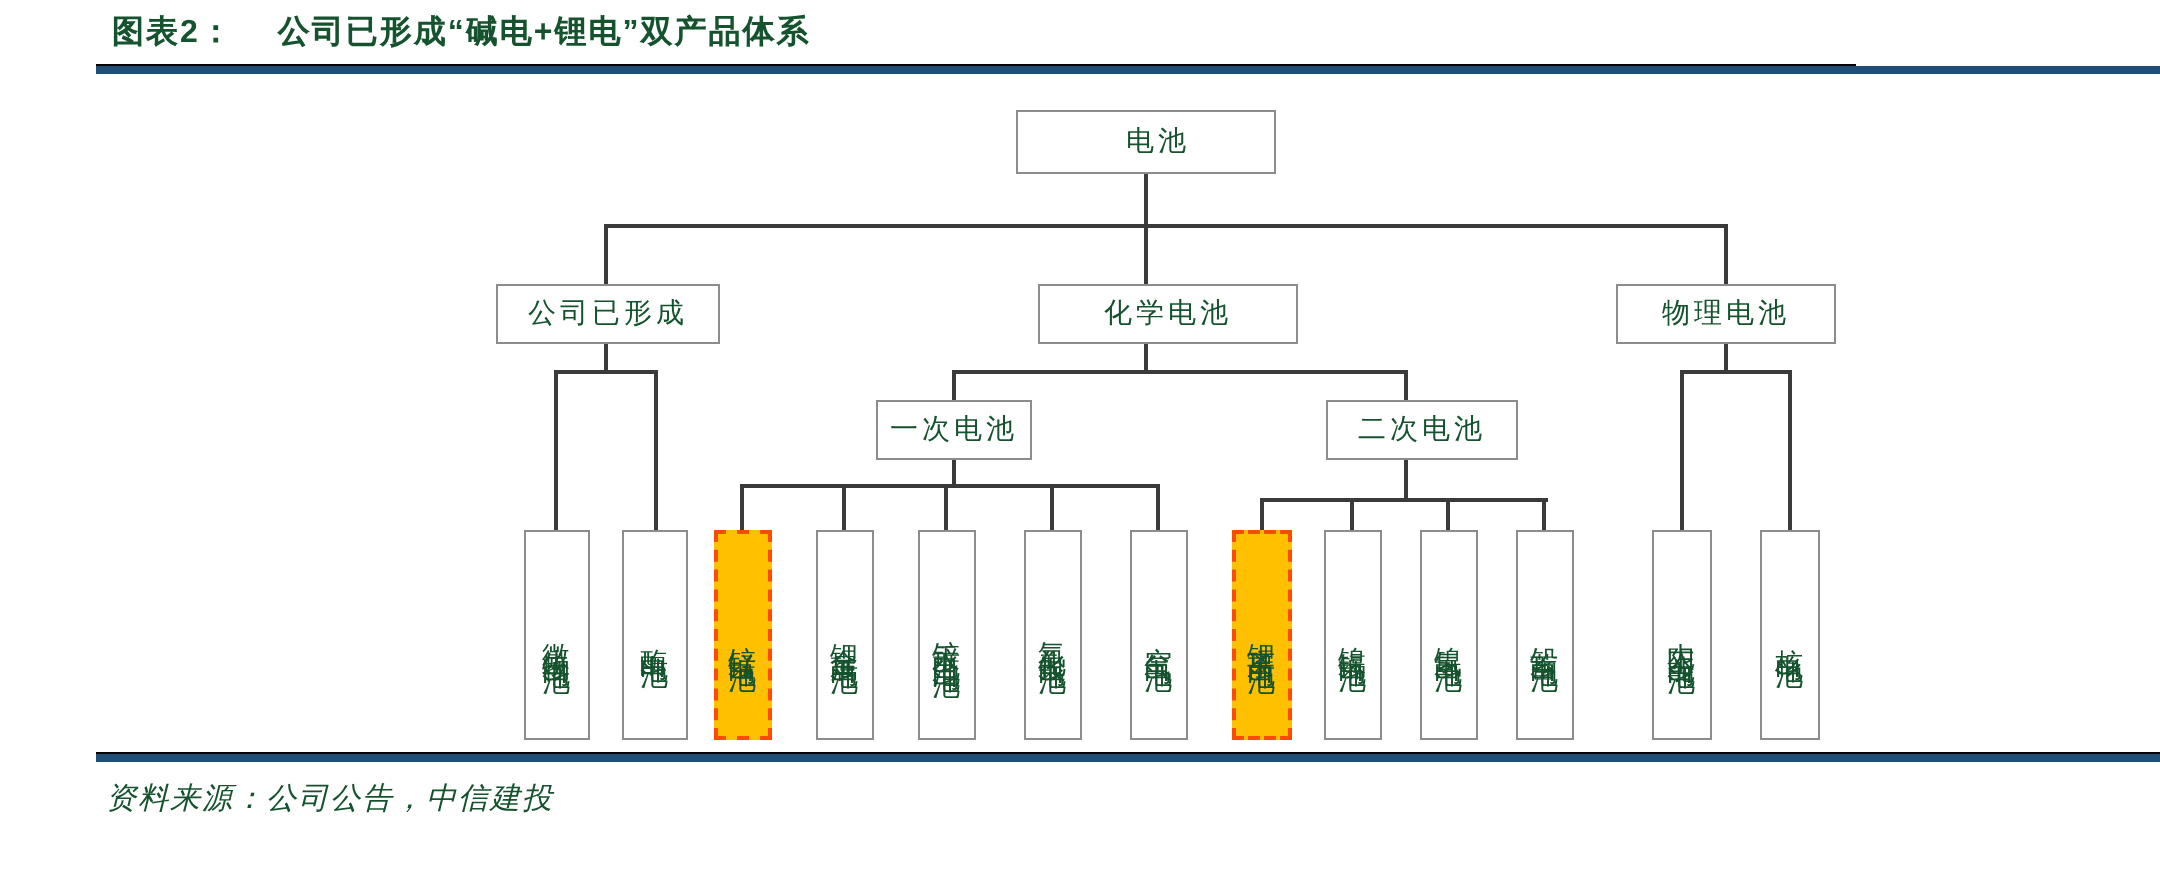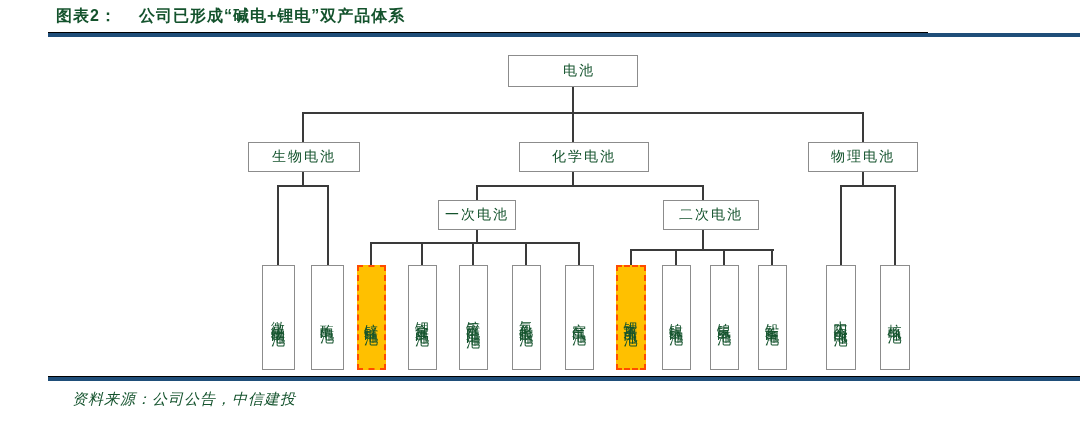--- a/index.html
+++ b/index.html
@@ -6,21 +6,21 @@
   #page{position:relative;width:1080px;height:440px;background:#ffffff;overflow:hidden;
         font-family:"Liberation Sans",sans-serif;color:#14532d;margin-left:48px;}
   
   .title{position:absolute;left:8px;top:6px;font-size:16px;font-weight:bold;
          letter-spacing:1px;white-space:nowrap;}
   .title .fig-label{margin-right:22px;}
   .rule-top-black{position:absolute;left:0;top:32px;width:880px;height:1px;background:#000;}
   .rule-top-navy{position:absolute;left:0;top:33px;width:1080px;height:4px;background:#1F4E79;}
   .rule-bottom-black{position:absolute;left:0;top:376px;width:1080px;height:1px;background:#000;}
   .rule-bottom-navy{position:absolute;left:0;top:377px;width:1080px;height:4px;background:#1F4E79;}
-  .source{position:absolute;left:24px;top:390px;font-size:15px;font-style:italic;
+  .source{position:absolute;left:5px;top:390px;font-size:15px;font-style:italic;
           font-family:Liberation Serif, serif;letter-spacing:1px;}
   
   .node{position:absolute;background:#fff;border:1px solid #8c8c8c;
         display:flex;align-items:center;justify-content:center;
         font-size:14px;letter-spacing:2px;box-sizing:border-box;}
   .leaf{position:absolute;background:#fff;border:1px solid #8c8c8c;
         display:flex;align-items:center;justify-content:center;box-sizing:border-box;}
   .leaf span{writing-mode:vertical-rl;text-orientation:upright;
              font-size:14px;letter-spacing:3px;line-height:1;}
   .leaf.highlight{background:#FFC000;border:2px dashed #FF4B00;}
@@ -72,21 +72,21 @@
   <i class="ln" style="left:582px;top:250px;width:2px;height:15px;"></i>
   <i class="ln" style="left:627px;top:250px;width:2px;height:15px;"></i>
   <i class="ln" style="left:675px;top:250px;width:2px;height:15px;"></i>
   <i class="ln" style="left:723px;top:250px;width:2px;height:15px;"></i>
 
   <div class="node" style="left:460px;top:55px;width:130px;height:32px;padding-left:12px;">
     <span>电池</span>
   </div>
 
   <div class="node" style="left:200px;top:142px;width:112px;height:30px;">
-    <span>生物电池</span>
+    <span>公司已形成</span>
   </div>
   <div class="node" style="left:471px;top:142px;width:130px;height:30px;">
     <span>化学电池</span>
   </div>
   <div class="node" style="left:390px;top:200px;width:78px;height:30px;">
     <span>一次电池</span>
   </div>
 
   <div class="node" style="left:760px;top:142px;width:110px;height:30px;">
     <span>物理电池</span>

